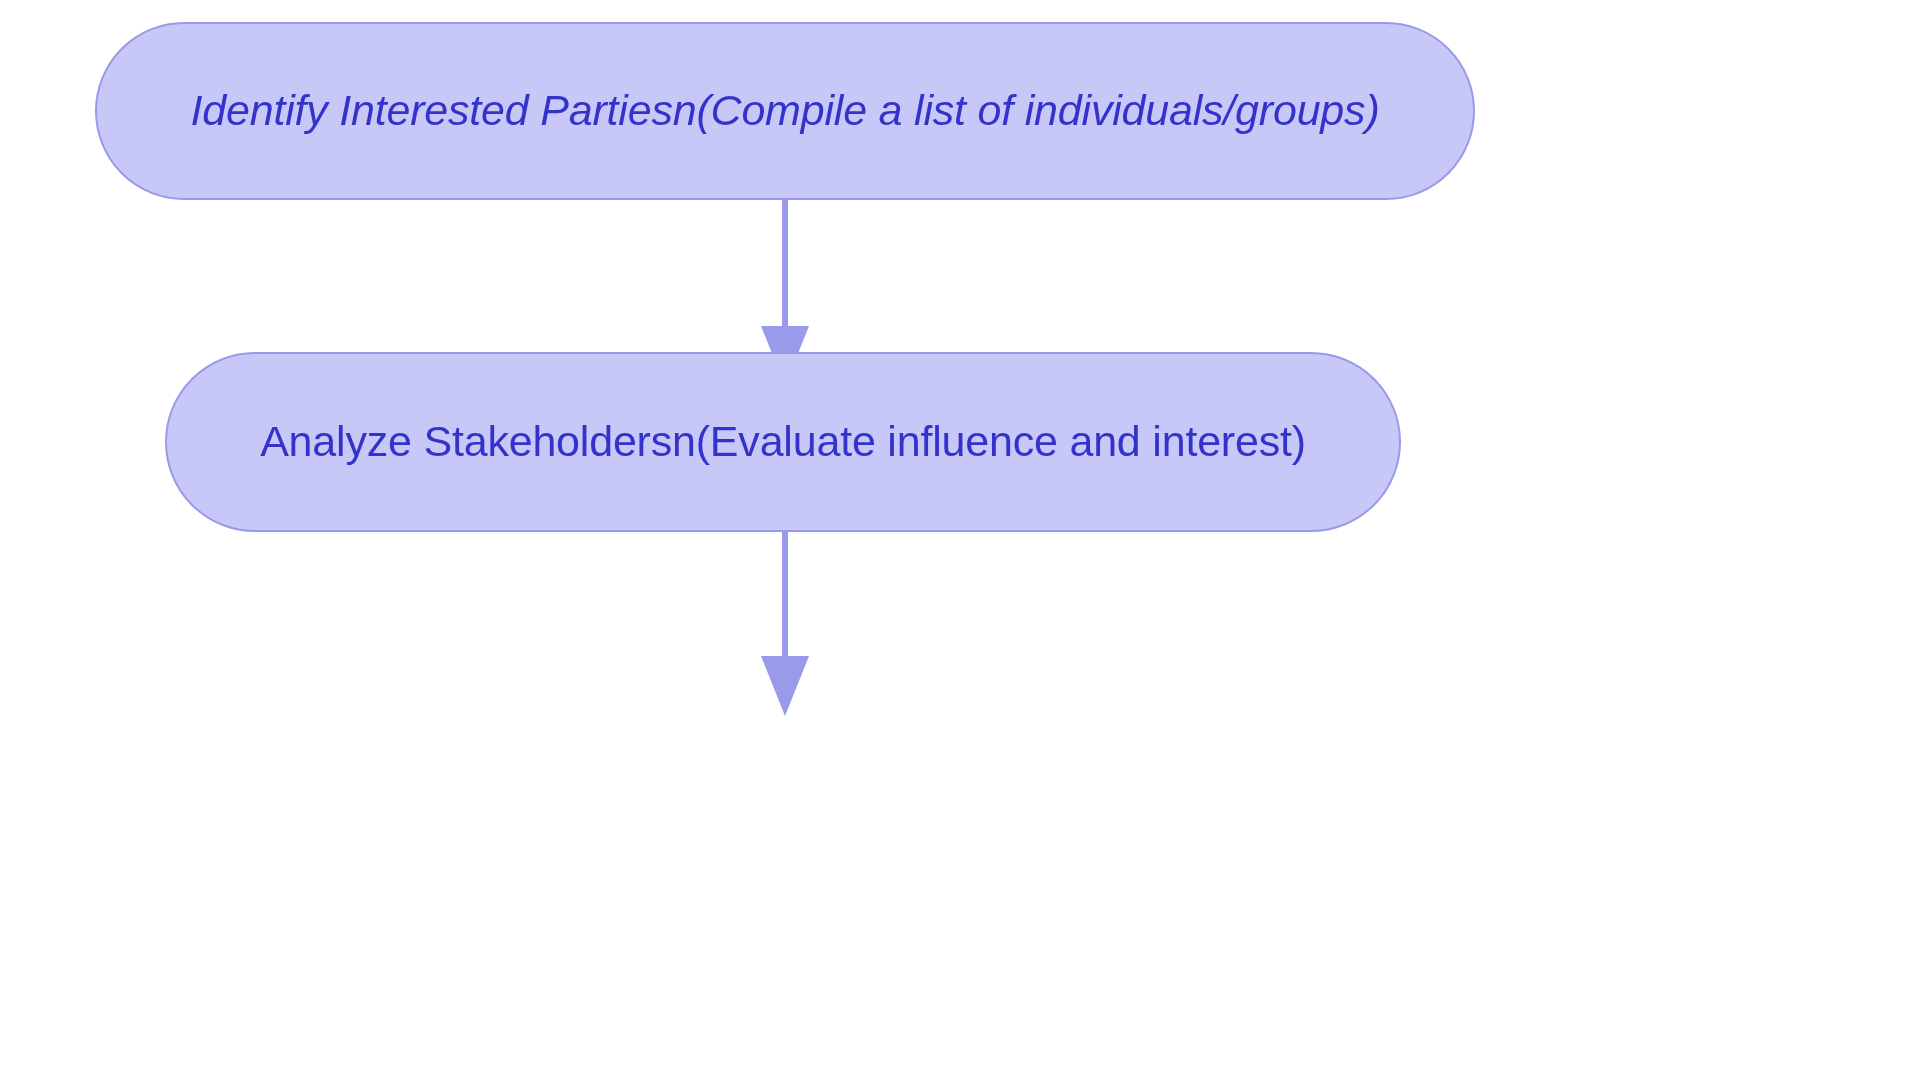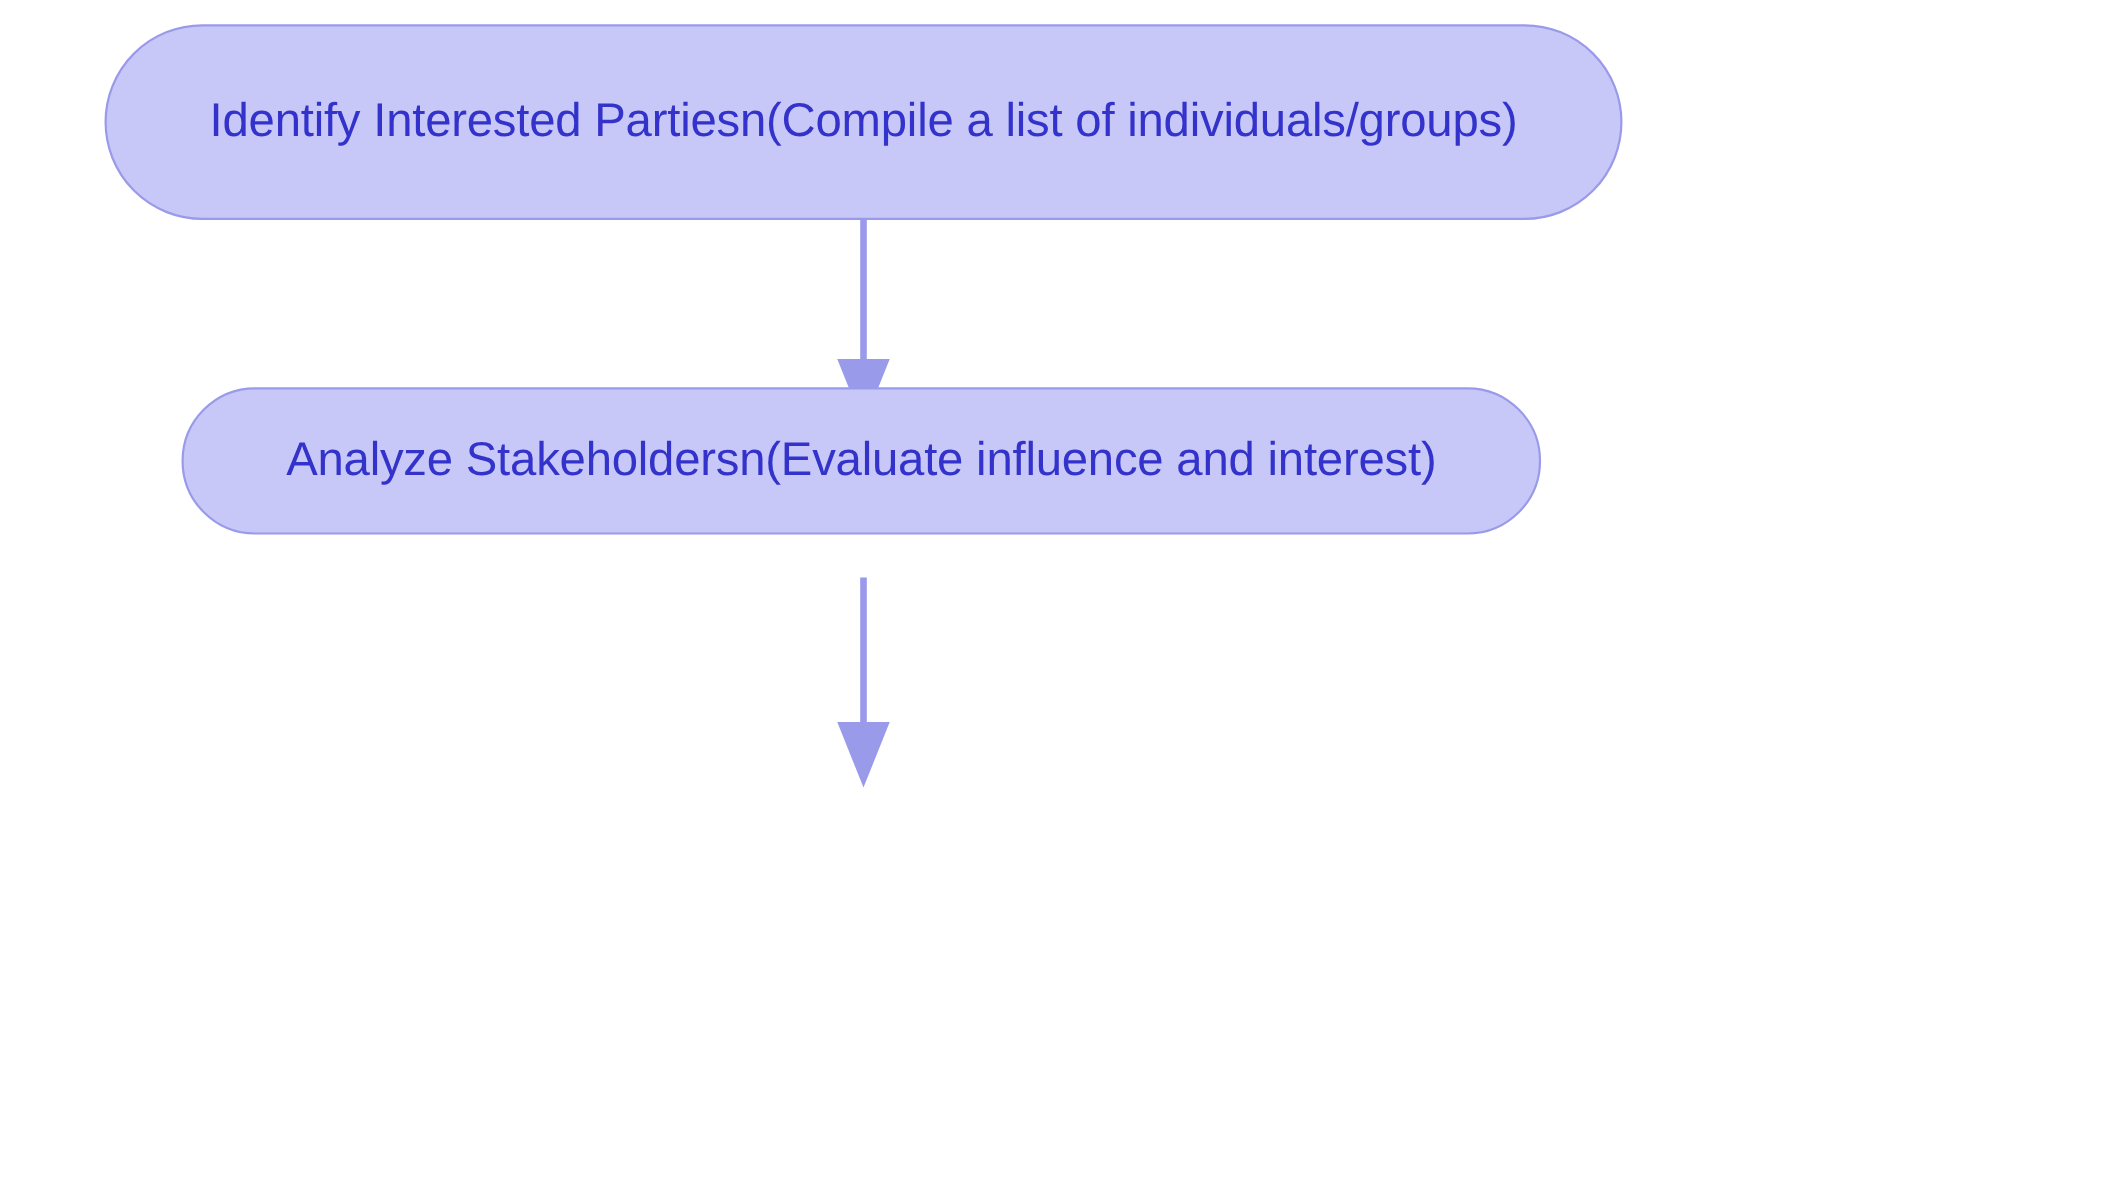--- a/index.html
+++ b/index.html
@@ -53,26 +53,27 @@
     letter-spacing: -0.2px;
     white-space: nowrap;
   }
 
   
   #node-identify {
     left: 95px;
     top: 22px;
     width: 1380px;
     height: 178px;
+    font-style: italic;
   }
   #node-analyze {
     left: 165px;
     top: 352px;
     width: 1236px;
-    height: 134px;
+    height: 180px;
   }
   #node-engage {
     left: 62px;
     top: 682px;
     width: 1443px;
     height: 175px;
   }
 </style>
 </head>
 <body>

